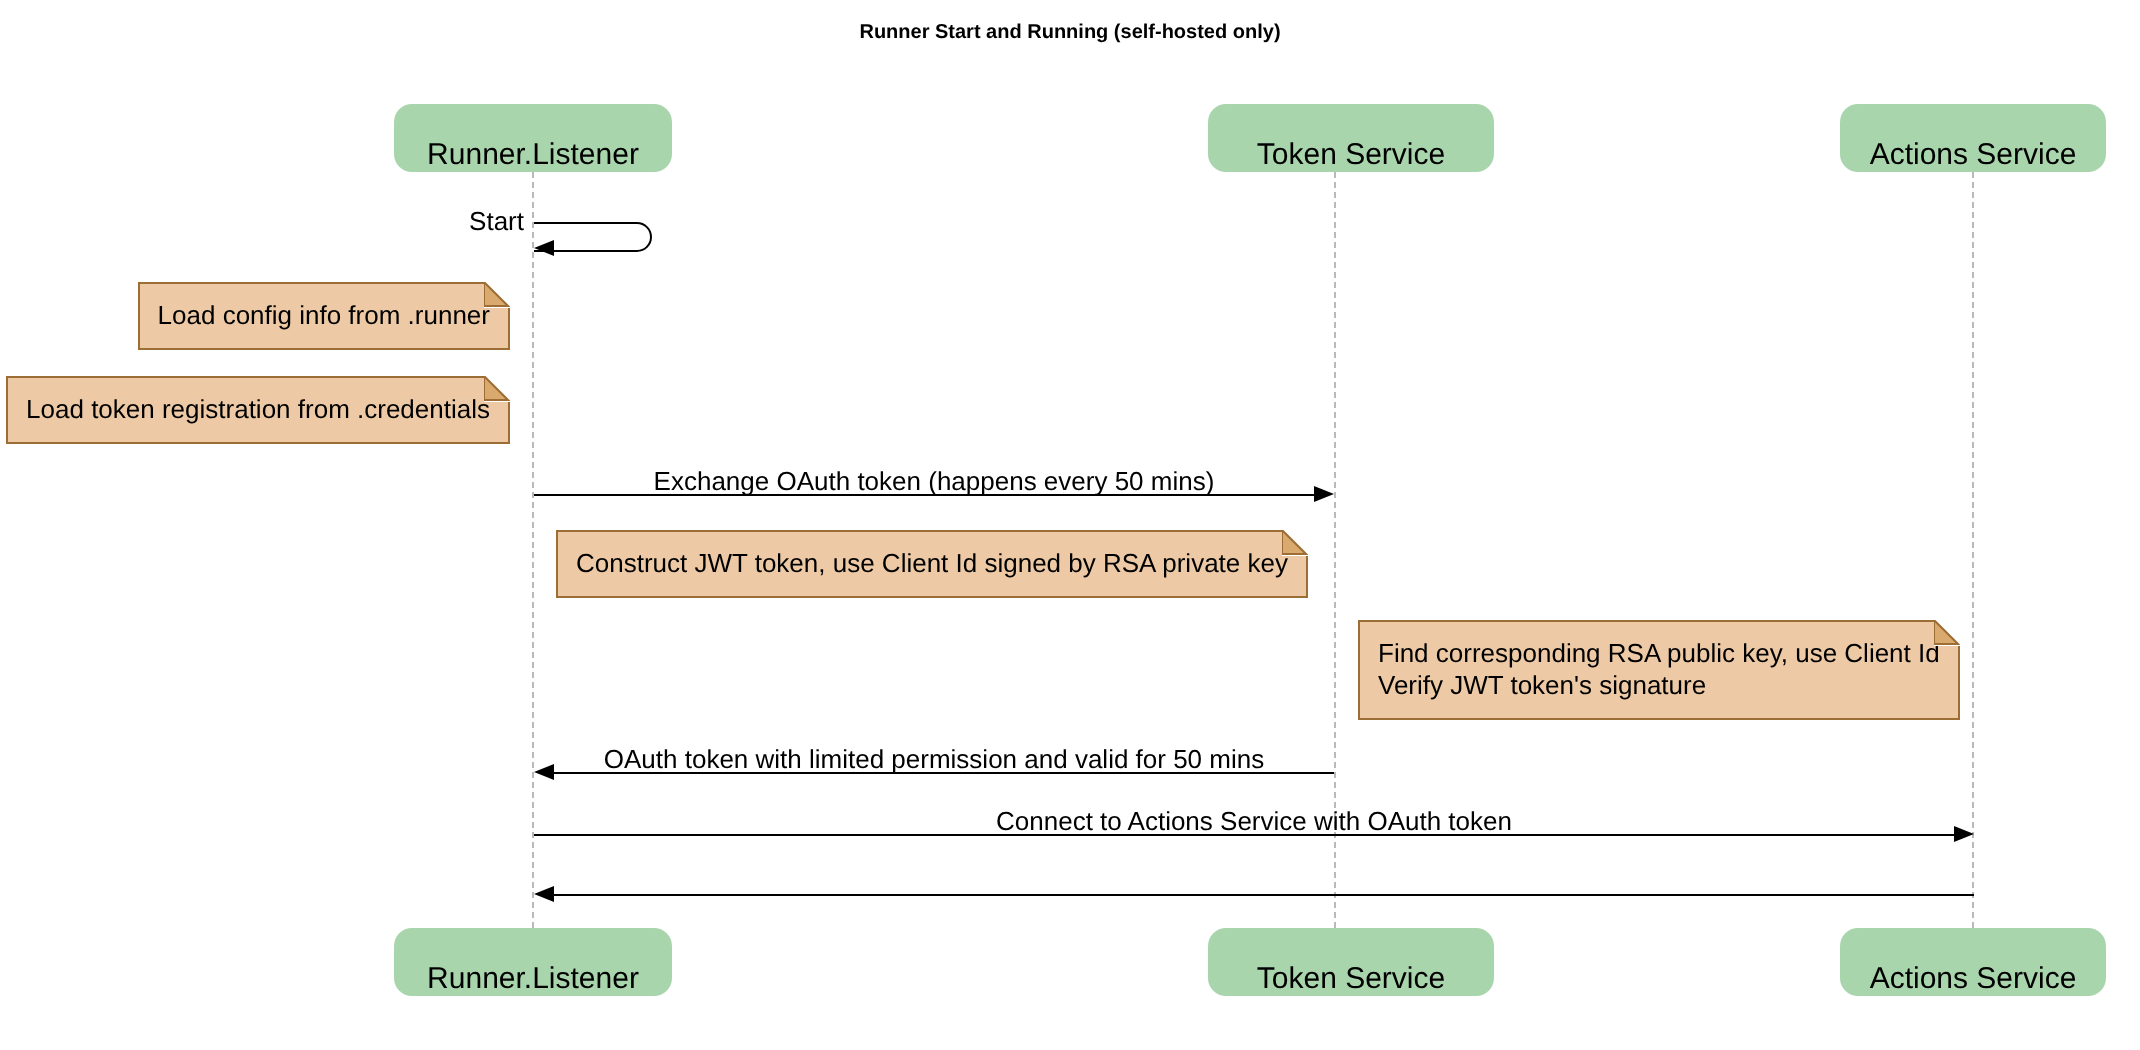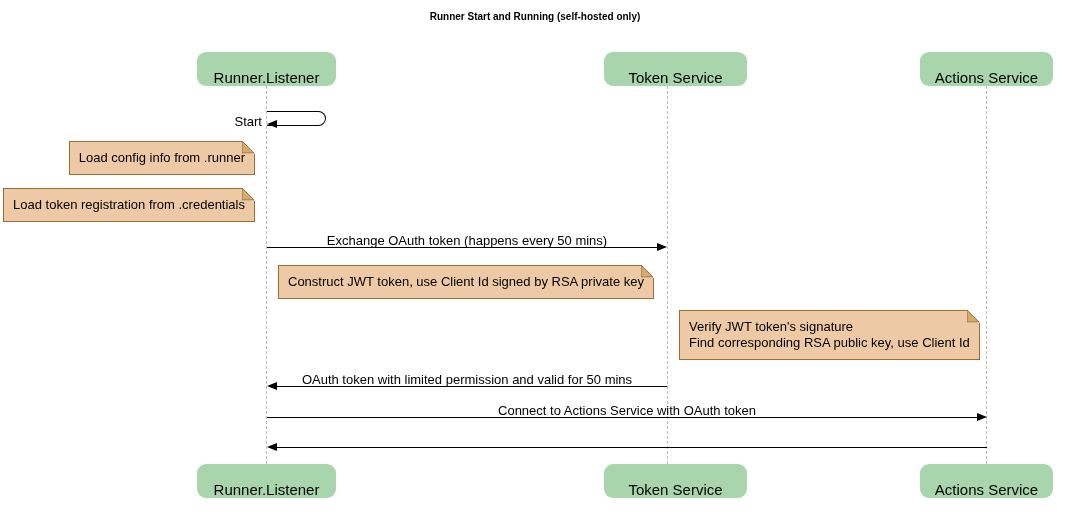--- a/index.html
+++ b/index.html
@@ -48,21 +48,21 @@
   .arrow-l{
     position:absolute;width:0;height:0;
     border-top:4px solid transparent;border-bottom:4px solid transparent;
     border-right:10px solid var(--arrow);
   }
   .self-loop{
     position:absolute;left:267px;top:111px;width:58px;height:13px;
     border:1px solid var(--arrow);border-left:none;border-radius:0 8px 8px 0;
   }
   .self-label{
-    position:absolute;left:200px;top:114px;width:62px;text-align:right;font-size:13px;
+    position:absolute;left:200px;top:103px;width:62px;text-align:right;font-size:13px;
   }
   .note{
     position:absolute;background:var(--note-fill);border:1px solid var(--note-border);
     font-size:13px;line-height:16px;padding:8px 9px;white-space:nowrap;
   }
   .note .fold{position:absolute;top:-1px;right:-1px;width:13px;height:13px;}
   .n1{top:141px;right:815px;}
   .n2{top:188px;right:815px;}
   .n3{top:265px;left:278px;}
   .n4{top:310px;left:679px;}
@@ -133,22 +133,22 @@
     <span>Construct JWT token, use Client Id signed by RSA private key</span>
     <span class="fold">
       <svg width="13" height="13">
           <rect x="0" y="0" width="13" height="13" fill="#ffffff"></rect>
           <polygon points="0,0 12,12 0,12" fill="#d9a96e" stroke="#9c6d35" stroke-width="1"></polygon>
         </svg>
     </span>
   </div>
 
   <div class="note n4">
+    <div>Find corresponding RSA public key, use Client Id</div>
     <div>Verify JWT token's signature</div>
-    <div>Find corresponding RSA public key, use Client Id</div>
     <span class="fold">
       <svg width="13" height="13">
           <rect x="0" y="0" width="13" height="13" fill="#ffffff"></rect>
           <polygon points="0,0 12,12 0,12" fill="#d9a96e" stroke="#9c6d35" stroke-width="1"></polygon>
         </svg>
     </span>
   </div>
 
   <div class="msg-label lbl-m2">OAuth token with limited permission and valid for 50 mins</div>
   <div class="msg-line line-m2"></div>

